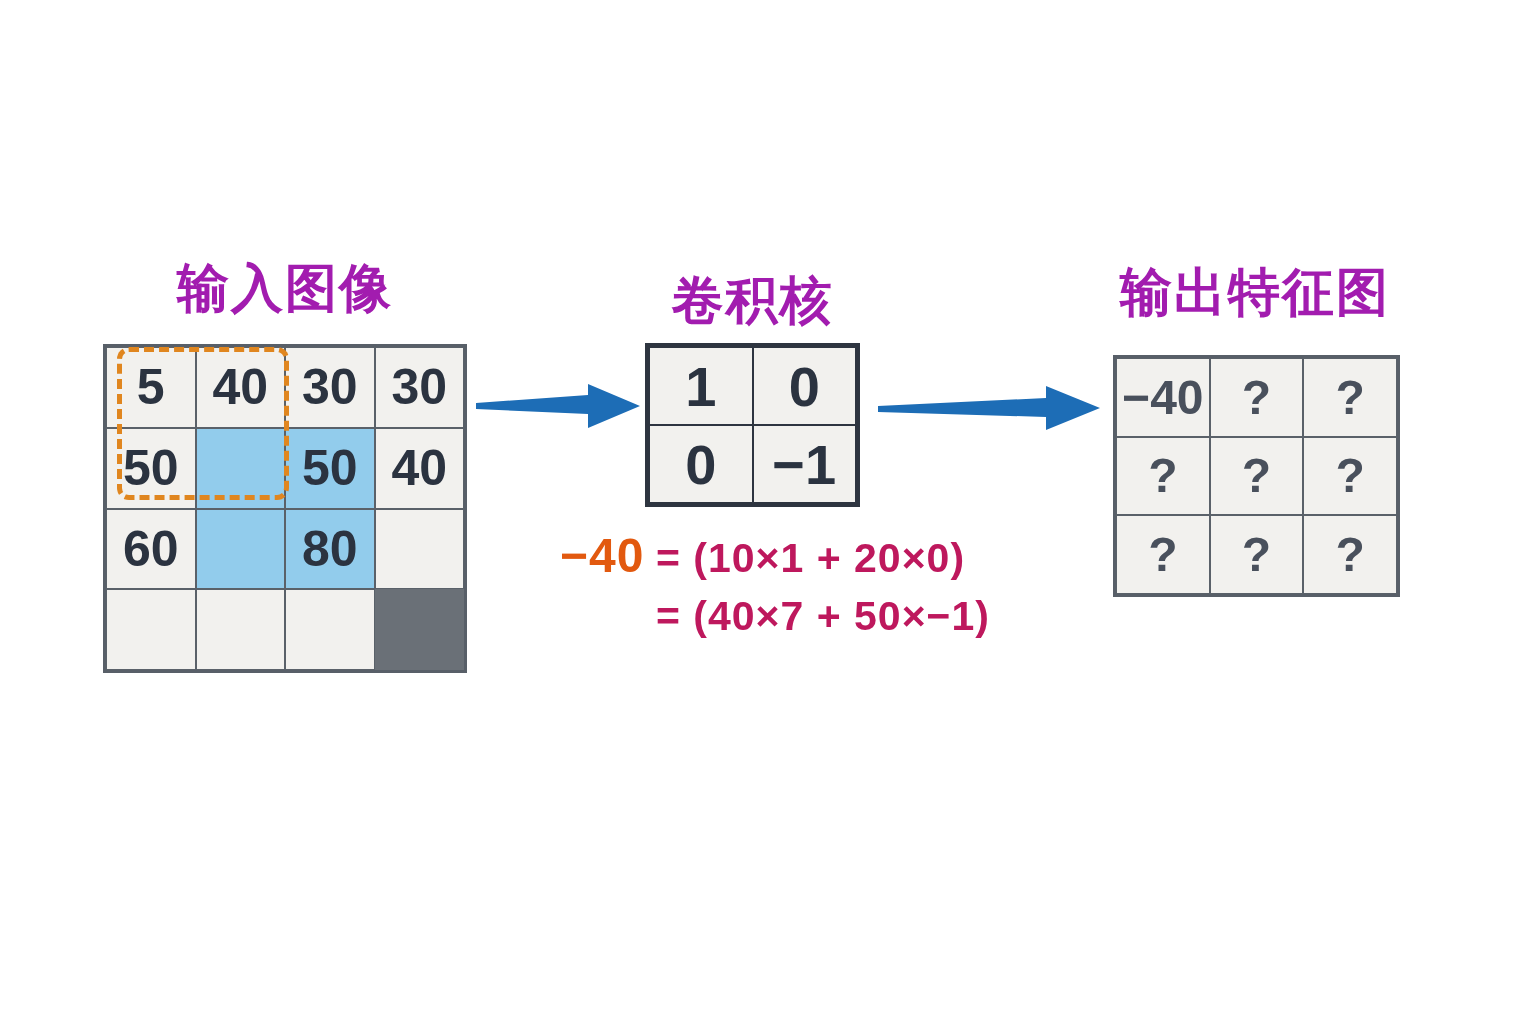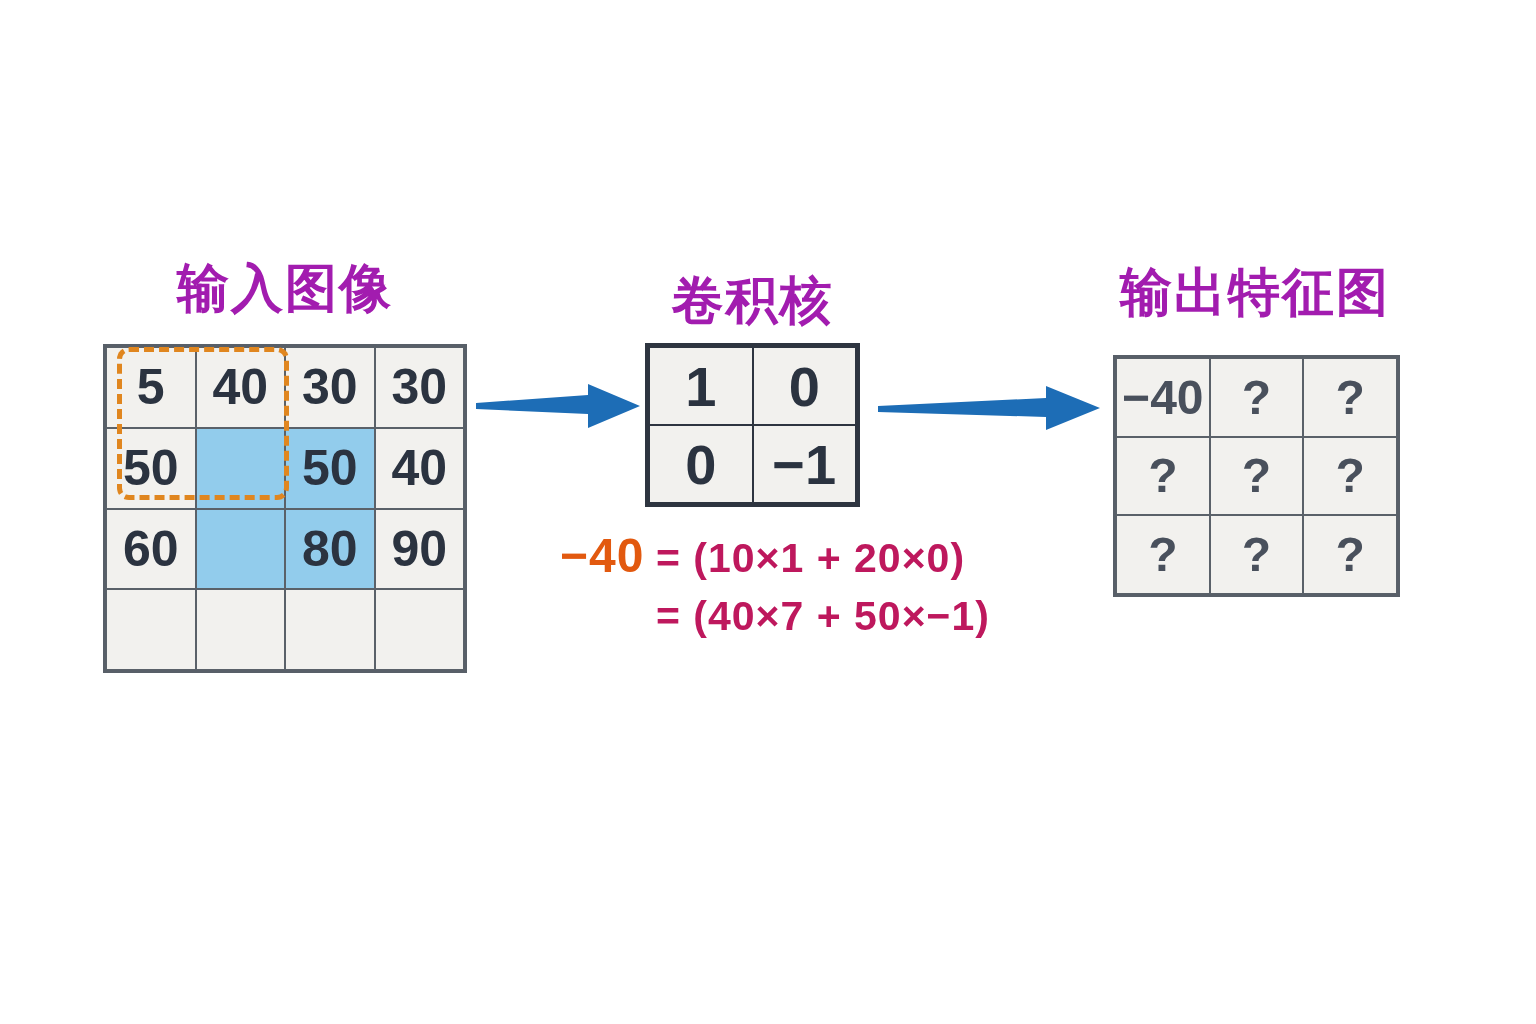--- a/index.html
+++ b/index.html
@@ -131,21 +131,20 @@
       <div class="cell">40</div>
       <div class="cell">30</div>
       <div class="cell">30</div>
       <div class="cell">50</div>
       <div class="cell blue"></div>
       <div class="cell blue">50</div>
       <div class="cell">40</div>
       <div class="cell">60</div>
       <div class="cell blue"></div>
       <div class="cell blue">80</div>
-      <div class="cell">90</div>
       <div class="cell"></div>
       <div class="cell"></div>
       <div class="cell"></div>
       <div class="cell"></div>
     </div>
 
   <div id="conv-window"></div>
 
   <div class="num-grid" id="kernel-grid">
       <div class="cell">1</div>

